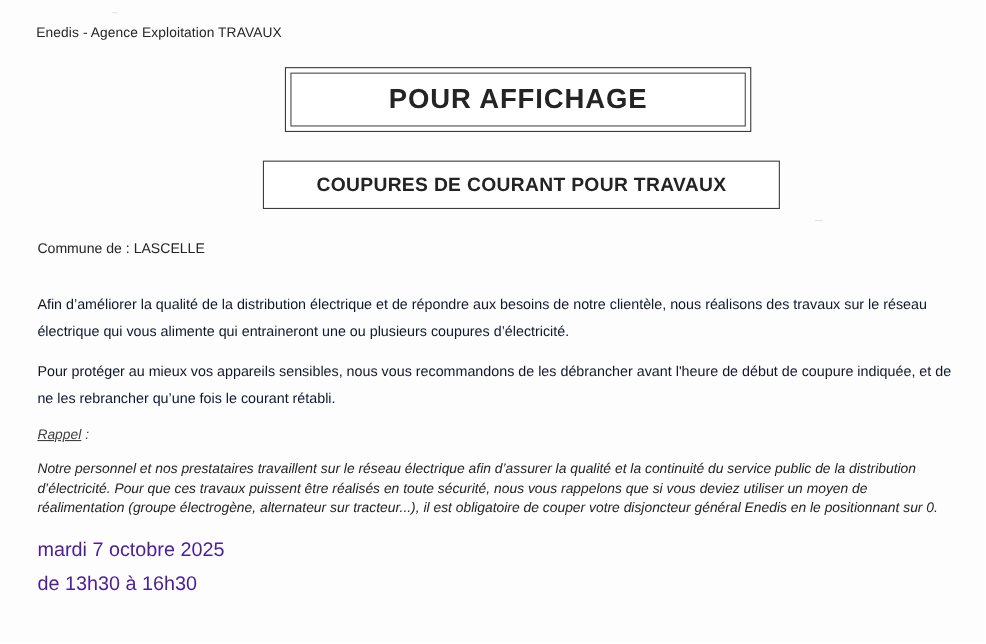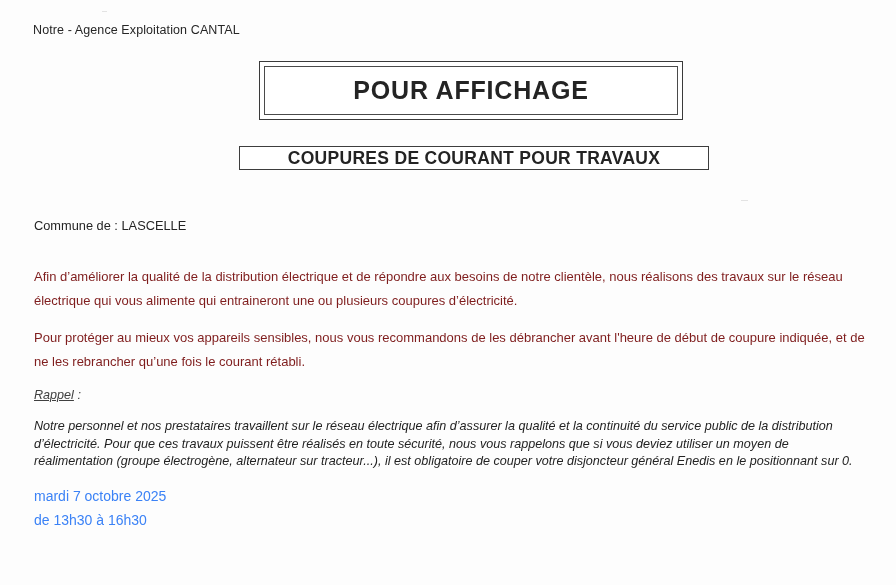--- a/index.html
+++ b/index.html
@@ -64,21 +64,21 @@
     letter-spacing: 0.8px;
     color: #242424;
     text-align: center;
   }
 
   .subtitle-box {
     position: absolute;
     left: 239px;
     top: 146px;
     width: 470px;
-    height: 24px;
+    height: 44px;
     border: 1.3px solid #3d3d3d;
     box-sizing: border-box;
     background: #ffffff;
     display: flex;
     align-items: center;
     justify-content: center;
   }
   .subtitle-text {
     font-size: 17.5px;
     font-weight: bold;
@@ -97,21 +97,21 @@
 
   .commune-line {
     font-size: 12.8px;
     color: #242424;
     margin: 0 0 32px 0;
     white-space: nowrap;
   }
 
   .para {
     font-size: 13px;
-    color: #7f1d1d;
+    color: #0f172a;
     margin: 0 0 14px 0;
     line-height: 1.82;
     max-width: 838px;
   }
   .para.p2 {
   }
 
   
   .rappel-label {
     font-size: 12.6px;
@@ -133,22 +133,22 @@
   }
 
   .horaires-label {
     font-size: 13px;
     font-weight: bold;
     color: #1d1d1d;
     margin: 0 0 26px 0;
   }
 
   .schedule {
-    font-size: 14px;
-    color: #3b82f6;
+    font-size: 18px;
+    color: #4c1d95;
     line-height: 1.72;
   }
   .schedule div { white-space: nowrap; }
 
   
   .artifact {
     position: absolute;
     background: #c9c9c9;
     opacity: 0.5;
   }
@@ -156,21 +156,21 @@
   .artifact.a2 { left: 741px; top: 200px; width: 7px; height: 1px; }
 </style>
 </head>
 <body>
 
 <div class="page">
 
   <div class="artifact a1"></div>
   <div class="artifact a2"></div>
 
-  <div class="agency-line">Notre - Agence Exploitation CANTAL</div>
+  <div class="agency-line">Enedis - Agence Exploitation TRAVAUX</div>
 
   <div class="title-box-outer">
     <div class="title-box-inner">
       <div class="title-main">POUR AFFICHAGE</div>
     </div>
   </div>
 
   <div class="subtitle-box">
     <div class="subtitle-text">COUPURES DE COURANT POUR TRAVAUX</div>
   </div>

